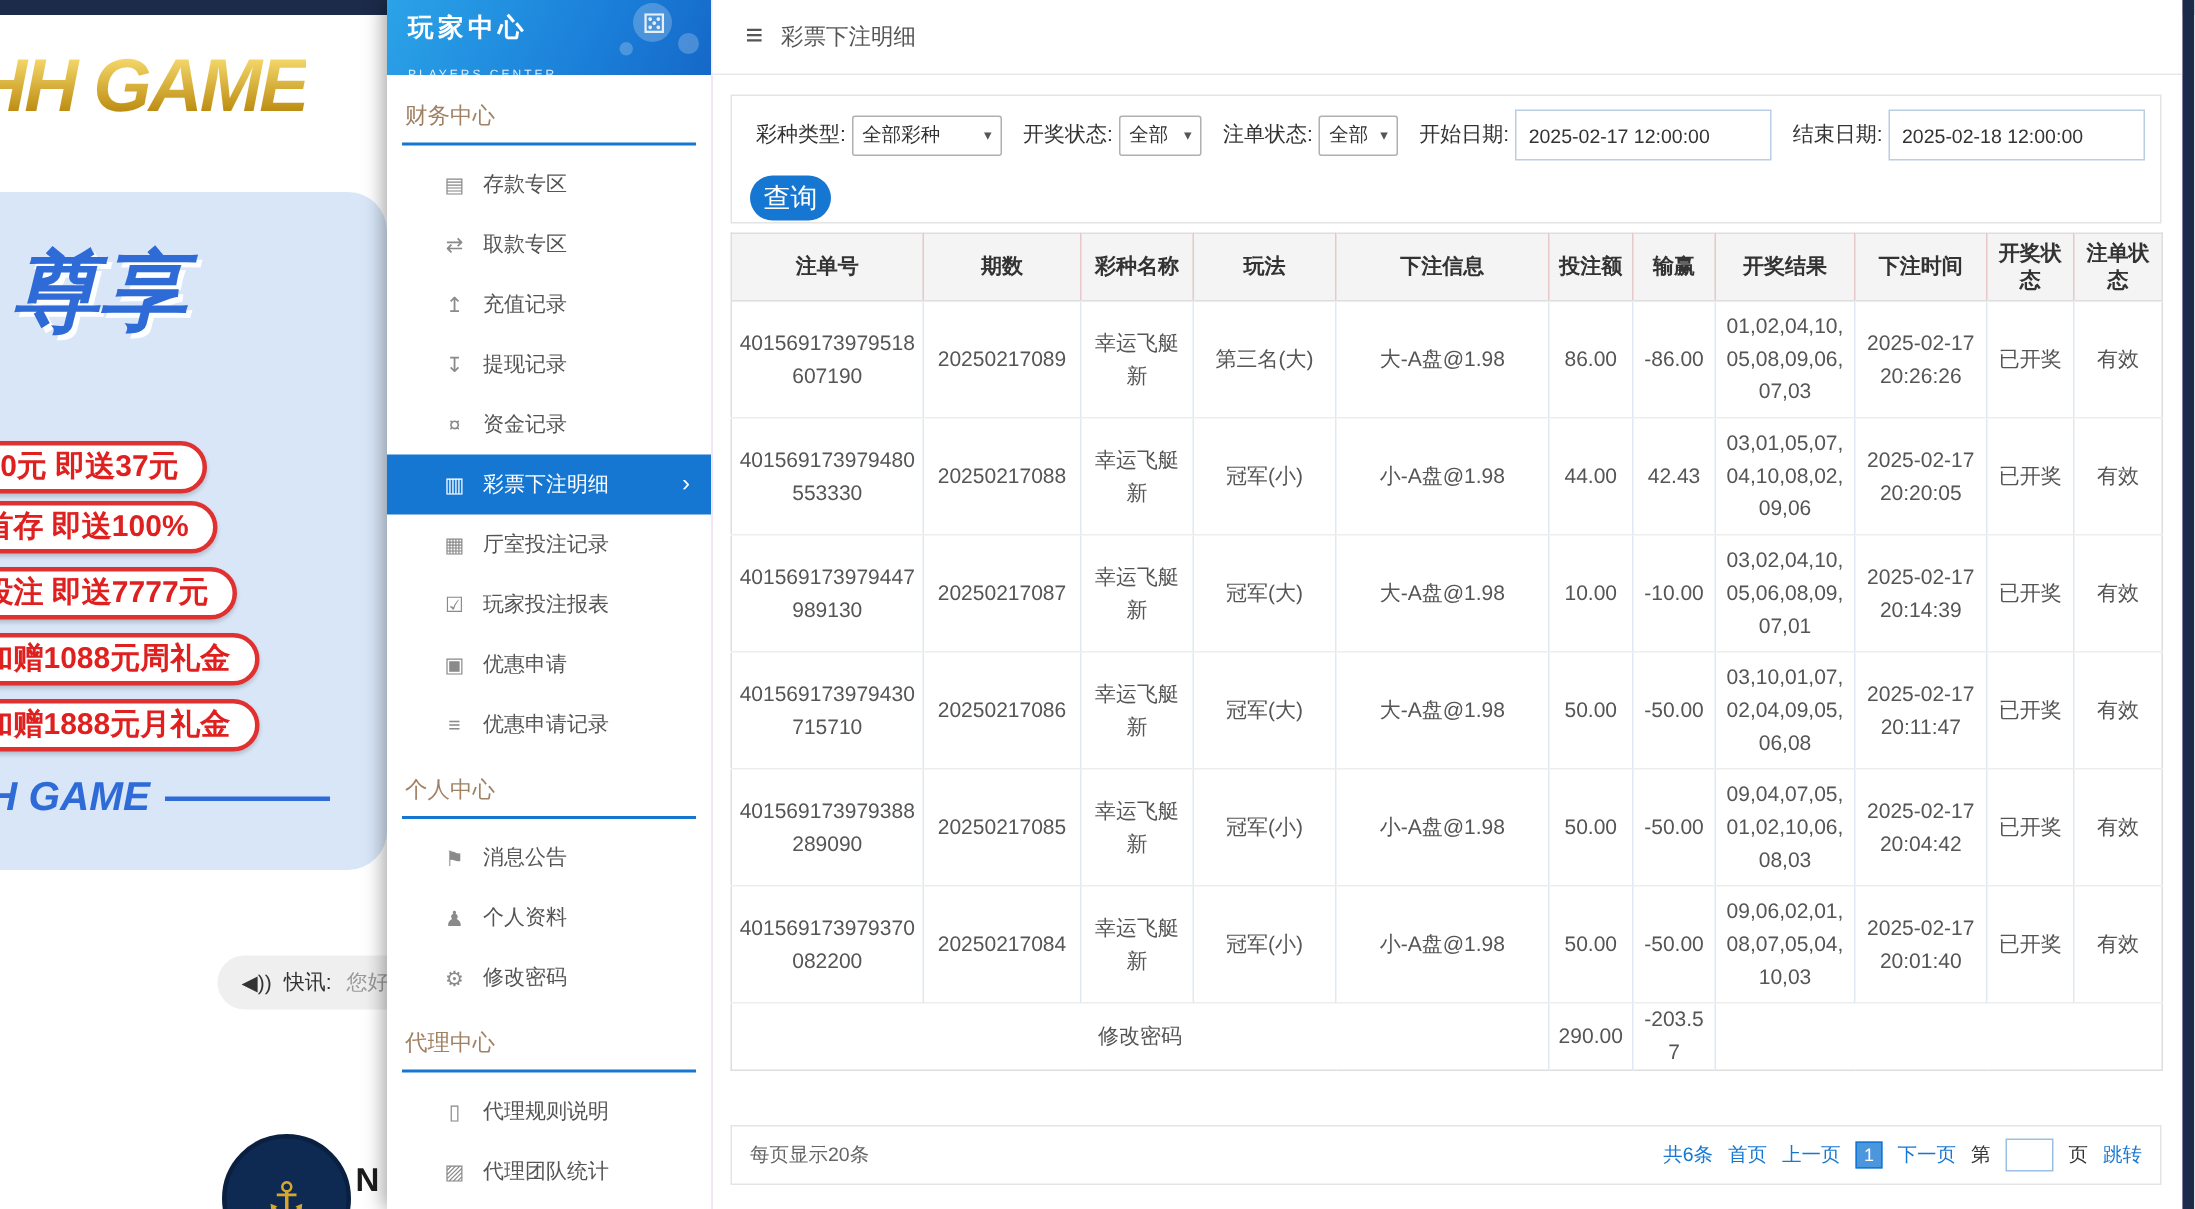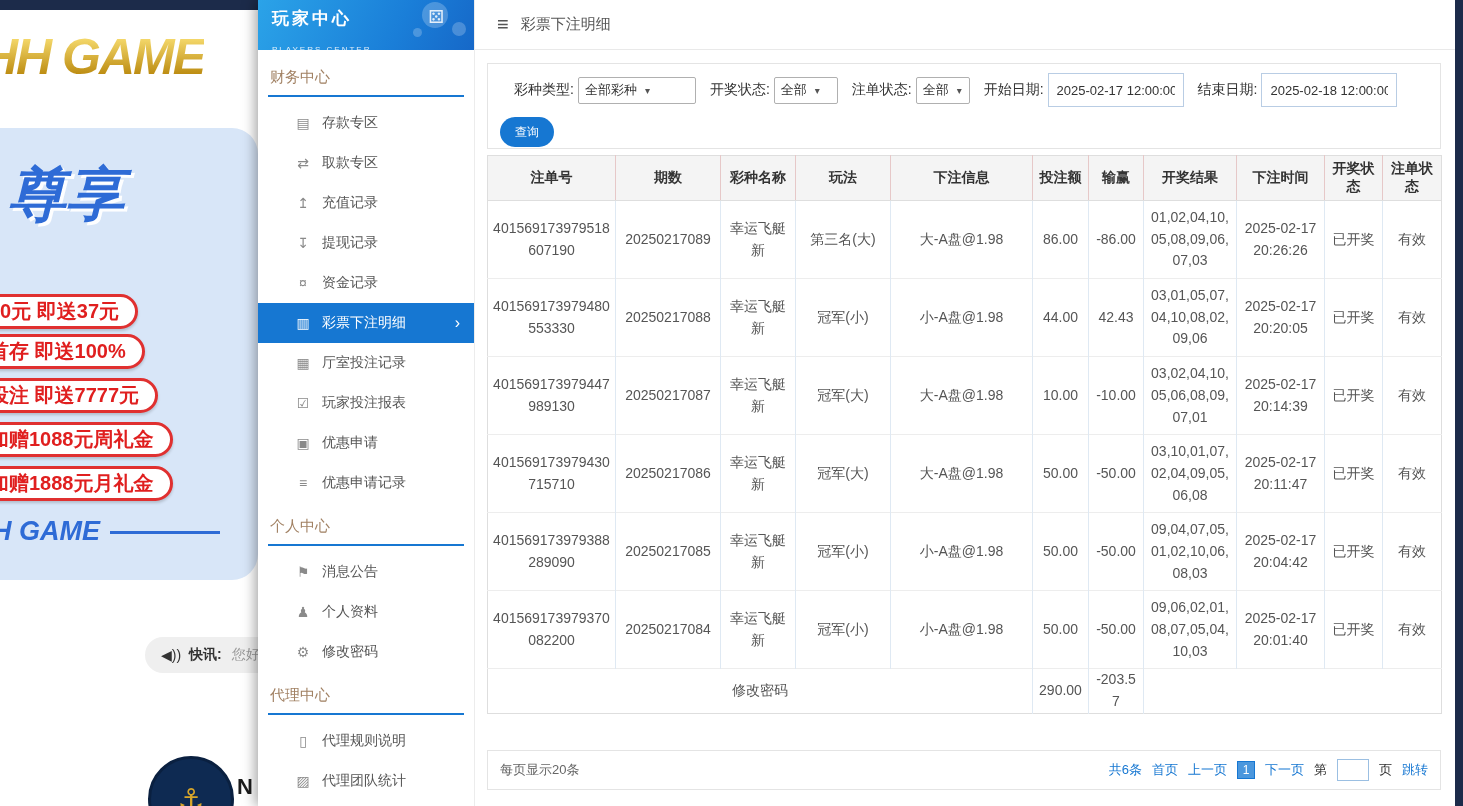--- a/index.html
+++ b/index.html
@@ -20,21 +20,21 @@
                      color:#2e6bd6; text-shadow:3px 3px 0 rgba(255,255,255,.95); white-space:nowrap; }
   .pill { position:absolute; left:16px; height:35px; line-height:29px; background:#fff; border:3px solid #e03030;
           border-radius:19px; padding:0 16px 0 18px; font-size:20px; font-weight:bold; color:#e01f1f;
           white-space:nowrap; box-shadow:0 2px 3px rgba(0,0,0,.18); }
   .banner-brand { position:absolute; left:40px; top:388px; font-size:27px; font-weight:bold; font-style:italic;
                   color:#2e6bd6; white-space:nowrap; }
   .brand-line { display:inline-block; width:110px; height:3px; background:#2e6bd6; vertical-align:middle; margin-left:10px; }
   .ticker { position:absolute; left:145px; top:637px; height:36px; background:#efefef; border-radius:18px;
             display:flex; align-items:center; padding:0 16px; width:180px; white-space:nowrap; }
   .ticker .spk { color:#333; font-size:14px; margin-right:8px; }
-  .ticker .tk-label { font-weight:bold; color:#333; font-size:14px; }
+  .ticker .tk-label { font-weight:normal; color:#333; font-size:14px; }
   .ticker .tk-text { color:#999; font-size:14px; margin-left:10px; }
   .bottom-circle { position:absolute; left:148px; top:756px; width:86px; height:86px; border-radius:50%;
                    background:#0e2a52; display:flex; align-items:center; justify-content:center;
                    color:#d8a62a; font-size:30px; border:3px solid #0a2040; }
   .bg-letter { position:absolute; left:237px; top:774px; font-size:22px; font-weight:bold; color:#1c1c1c; }
 
   
   .modal { position:absolute; left:258px; top:0; width:1197px; height:806px; background:#d946ef;
            box-shadow:-3px 0 12px rgba(0,0,0,.35); z-index:10; }
 
@@ -64,30 +64,30 @@
   .main { position:absolute; left:217px; top:0; width:980px; height:806px; background:#fff; }
   .main-header { height:50px; border-bottom:1px solid #e9e9e9; display:flex; align-items:center;
                  padding-left:22px; color:#555; background:#fff; }
   .hamburger { font-size:20px; margin-right:12px; color:#555; cursor:pointer; }
   .main-title { font-size:15px; }
 
   .filter-box { position:absolute; left:12px; top:63px; width:954px; height:86px; border:1px solid #e4e4e4;
                 padding:9px 10px; background:#fff; }
   .filter-row { display:flex; align-items:center; font-size:14px; color:#333; white-space:nowrap; }
   .f-label { margin:0 4px 0 14px; }
-  .f-label:first-child { margin-left:16px; }
-  .sel { display:inline-flex; align-items:center; justify-content:flex-start; border:1px solid #b0b0b0;
+  .f-label:first-child { margin-left:6px; }
+  .sel { display:inline-flex; align-items:center; justify-content:space-between; border:1px solid #b0b0b0;
          border-radius:2px; height:27px; background:#fff; padding:12px 6px; font-size:13px; color:#333; cursor:pointer; }
   .sel-lottery { width:118px; }
   .sel-draw { width:64px; }
   .sel-order { width:54px; }
   .sel .chev { margin-left:8px; font-size:10px; color:#555; }
-  .date-input { height:27px; width:136px; border:1px solid #b9cde4; padding:16px 8px; font-size:13px; color:#333; }
+  .date-input { height:27px; width:171px; border:1px solid #b9cde4; padding:16px 8px; font-size:13px; color:#333; }
   .btn-search { margin-top:10px; margin-left:2px; width:54px; height:30px; background:#1677d2; color:#fff;
-                border:none; border-radius:15px; font-size:12px; cursor:pointer; }
+                border:none; border-radius:15px; font-size:18px; cursor:pointer; }
 
   
   .btable { position:absolute; left:12px; top:155px; width:954px; border-collapse:collapse; table-layout:fixed;
             background:#fff; font-size:14px; color:#555; border:1px solid #dedede; }
   .btable th { background:#f4f4f4; height:43px; font-weight:bold; color:#333; border-left:1px solid #e6c8c8;
                border-bottom:1px solid #dedede; font-size:14px; padding:4px 2px; }
   .btable th:first-child { border-left:none; }
   .btable td { border-left:1px solid #dfe9f3; border-top:1px solid #ededed; text-align:center;
                padding:6px 4px; line-height:1.55; word-break:break-all; vertical-align:middle; }
   .btable td:first-child { border-left:none; }

